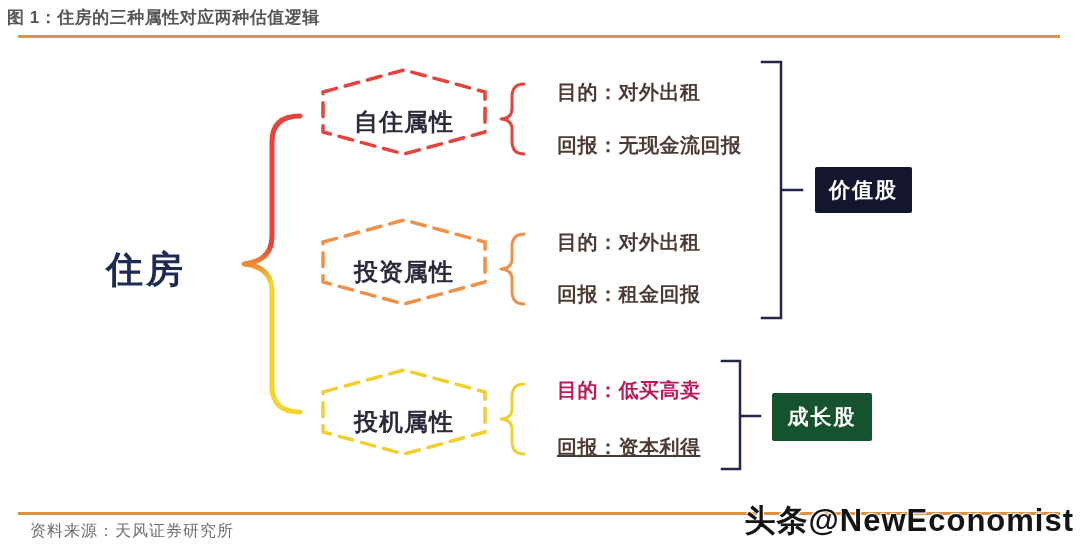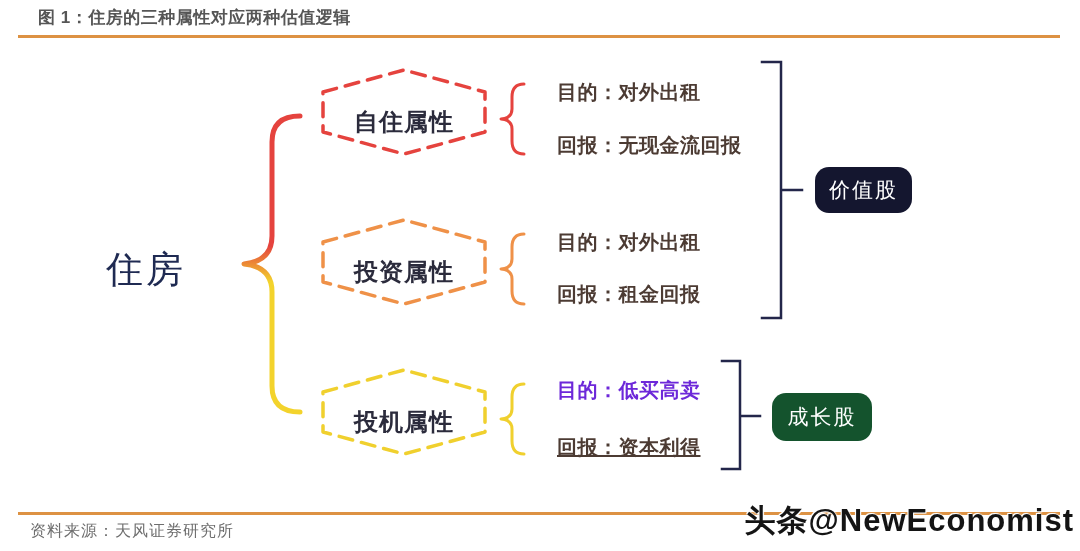--- a/index.html
+++ b/index.html
@@ -1,30 +1,30 @@
 <!DOCTYPE html>
 <html><head>
 <meta charset="utf-8">
 <style>
   html,body{margin:0;padding:0;background:#ffffff;}
   .canvas{
     position:relative;width:1080px;height:551px;background:#ffffff;overflow:hidden;
     font-family:"Liberation Sans","DejaVu Sans",sans-serif;
   }
   .abs{position:absolute;}
-  .fig-title{left:38px;top:6px;font-size:17px;font-weight:bold;color:#565656;letter-spacing:.5px;}
+  .fig-title{left:7px;top:6px;font-size:17px;font-weight:bold;color:#565656;letter-spacing:.5px;}
   .rule{left:18px;width:1042px;height:3px;background:#dd9243;}
   .rule-top{top:35px;}
   .rule-bottom{top:512px;}
-  .root-label{left:106px;top:245px;font-size:37px;font-weight:normal;color:#1f2a52;letter-spacing:3px;}
+  .root-label{left:106px;top:245px;font-size:37px;font-weight:bold;color:#1f2a52;letter-spacing:3px;}
   .hex-label-box{left:319px;width:170px;height:92px;display:flex;align-items:center;justify-content:center;}
   .hex-label{font-size:24px;font-weight:bold;color:#2b2b3c;letter-spacing:1px;margin-top:19px;}
   .detail{left:557px;font-size:20px;font-weight:600;color:#4c3b33;letter-spacing:.5px;white-space:nowrap;}
-  .badge{background:#14162f;color:#ffffff;border-radius:14px;display:flex;align-items:center;justify-content:center;
-         font-size:21px;font-weight:normal;letter-spacing:2px;}
+  .badge{background:#14162f;color:#ffffff;border-radius:2px;display:flex;align-items:center;justify-content:center;
+         font-size:21px;font-weight:bold;letter-spacing:2px;}
   .badge-value{left:815px;top:167px;width:97px;height:46px;}
   .badge-growth{left:772px;top:393px;width:100px;height:48px;}
   .source{left:30px;top:521px;font-size:16px;color:#6e6e6e;letter-spacing:1px;}
   .watermark{right:6px;top:500px;font-size:31px;font-weight:bold;color:#141414;z-index:5;letter-spacing:1px;
              text-shadow:0 0 2px #fff,0 0 2px #fff,1px 1px 0 #fff,-1px -1px 0 #fff;}
   svg{display:block;overflow:visible;}
 </style>
 </head>
 <body>
 
@@ -75,21 +75,21 @@
     <path d="M25,2 C16,2 13,8 13,15 L13,27 C13,33 9,36.5 2,37 C9,37.5 13,41 13,47 L13,59 C13,66 16,72 25,72" fill="none" stroke-width="3" stroke-linecap="round" stroke-linejoin="round" stroke="#ef9148"></path>
   </svg>
   <svg class="abs" style="left:499px;top:382px;" width="28" height="74" viewBox="0 0 28 74">
     <path d="M25,2 C16,2 13,8 13,15 L13,27 C13,33 9,36.5 2,37 C9,37.5 13,41 13,47 L13,59 C13,66 16,72 25,72" fill="none" stroke-width="3" stroke-linecap="round" stroke-linejoin="round" stroke="#f0d02e"></path>
   </svg>
 
   <div class="abs detail" style="top: 79px; color: rgb(76, 59, 51);">目的：对外出租</div>
   <div class="abs detail" style="top: 132px; color: rgb(76, 59, 51);">回报：无现金流回报</div>
   <div class="abs detail" style="top: 281px; color: rgb(76, 59, 51);">回报：租金回报</div>
   <div class="abs detail" style="top: 229px; color: rgb(76, 59, 51);">目的：对外出租</div>
-  <div class="abs detail" style="top: 377px; color: #6d28d9;">目的：低买高卖</div>
+  <div class="abs detail" style="top: 377px; color: #be185d;">目的：低买高卖</div>
   <div class="abs detail" style="top: 434px; color: rgb(76, 59, 51); text-decoration: underline;">回报：资本利得</div>
 
   <svg class="abs" style="left:758px;top:58px;" width="48" height="266" viewBox="0 0 48 266">
     <path d="M4,4 H23 V260 H4 M23,132 H44" fill="none" stroke-width="2.5" stroke-linecap="square" stroke="#23264a"></path>
   </svg>
   <svg class="abs" style="left:718px;top:357px;" width="46" height="116" viewBox="0 0 46 116">
     <path d="M4,4 H22 V112 H4 M22,59 H42" fill="none" stroke-width="2.5" stroke-linecap="square" stroke="#23264a"></path>
   </svg>
 
   <div class="abs badge badge-value" style="background-color: rgb(20, 22, 47);">

